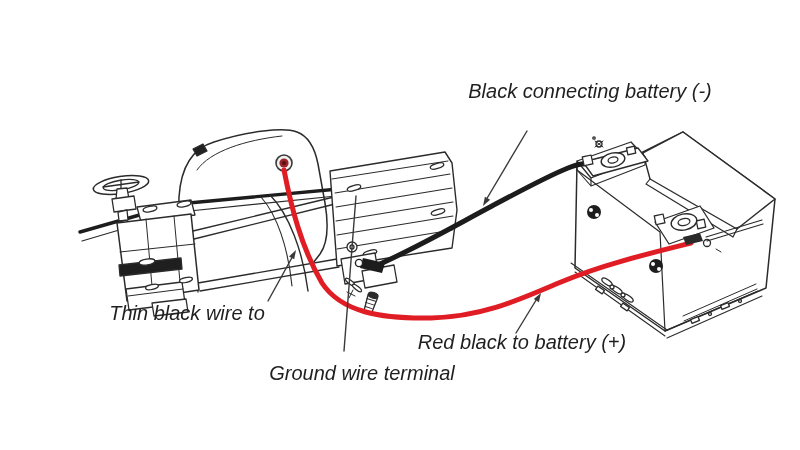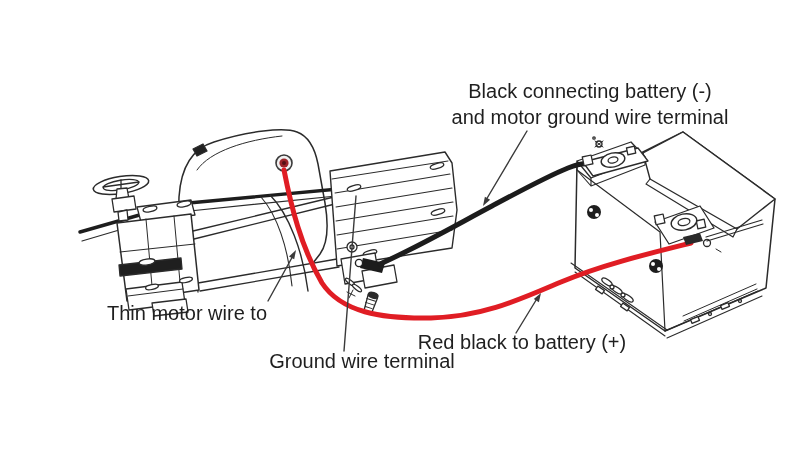--- a/index.html
+++ b/index.html
@@ -5,21 +5,21 @@
   html,body{margin:0;padding:0;background:#e9e9e9;}
   .stage{
     position:relative;width:800px;height:450px;background:#ffffff;
     overflow:hidden;font-family:"Liberation Sans",sans-serif;
   }
   .stage svg{position:absolute;left:0;top:0;}
   .lbl{
     position:absolute;color:#1f1f1f;font-size:20px;line-height:26px;
     text-align:center;white-space:nowrap;
   }
-  .lbl span{display:block;}
+  .lbl span{display:block;font-style:italic;}
 </style>
 </head>
 <body>
 
 <div class="stage">
 
 <svg width="800" height="450" viewBox="0 0 800 450">
   <g stroke="#2b2b2b" stroke-width="1.3" fill="none" stroke-linejoin="round" stroke-linecap="round">
 
     <g>
@@ -181,28 +181,27 @@
       <path d="M 296,250 L 294.2,259.3 L 289,256.5 Z" fill="#3a3a3a" stroke="none"></path>
       <path d="M 344,351 L 356,196"></path>
       <path d="M 516,333 L 538,297"></path>
       <path d="M 541,293 L 538.9,302.3 L 533.8,299.1 Z" fill="#3a3a3a" stroke="none"></path>
     </g>
   </g>
 </svg>
 
 <div class="lbl" style="left:420px;top:78px;width:340px;">
   <span>Black connecting battery (-)</span>
-  <span>and motor ground wire terminal</span>
 </div>
 
 <div class="lbl" style="left:37px;top:300px;width:300px;">
-  <span>Thin motor wire to</span>
-</div>
-
-<div class="lbl" style="left:212px;top:348px;width:300px;">
+  <span>Thin black wire to</span>
+</div>
+
+<div class="lbl" style="left:212px;top:360px;width:300px;">
   <span>Ground wire terminal</span>
 </div>
 
 <div class="lbl" style="left:372px;top:329px;width:300px;">
   <span>Red black to battery (+)</span>
 </div>
 
 </div>
 
 </body></html>

